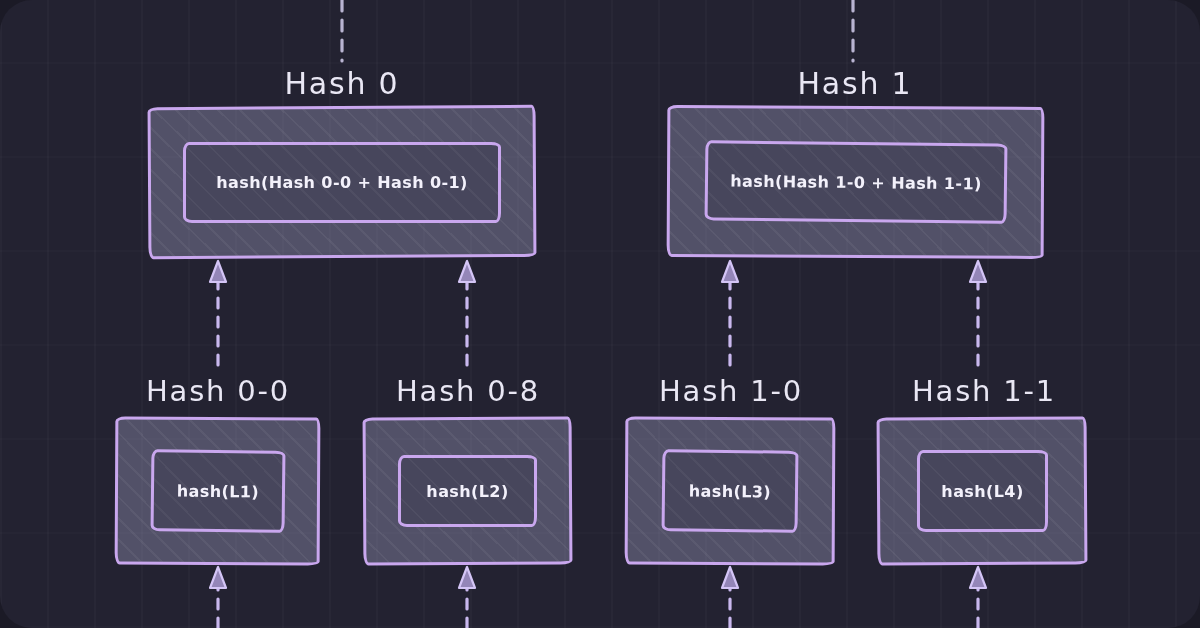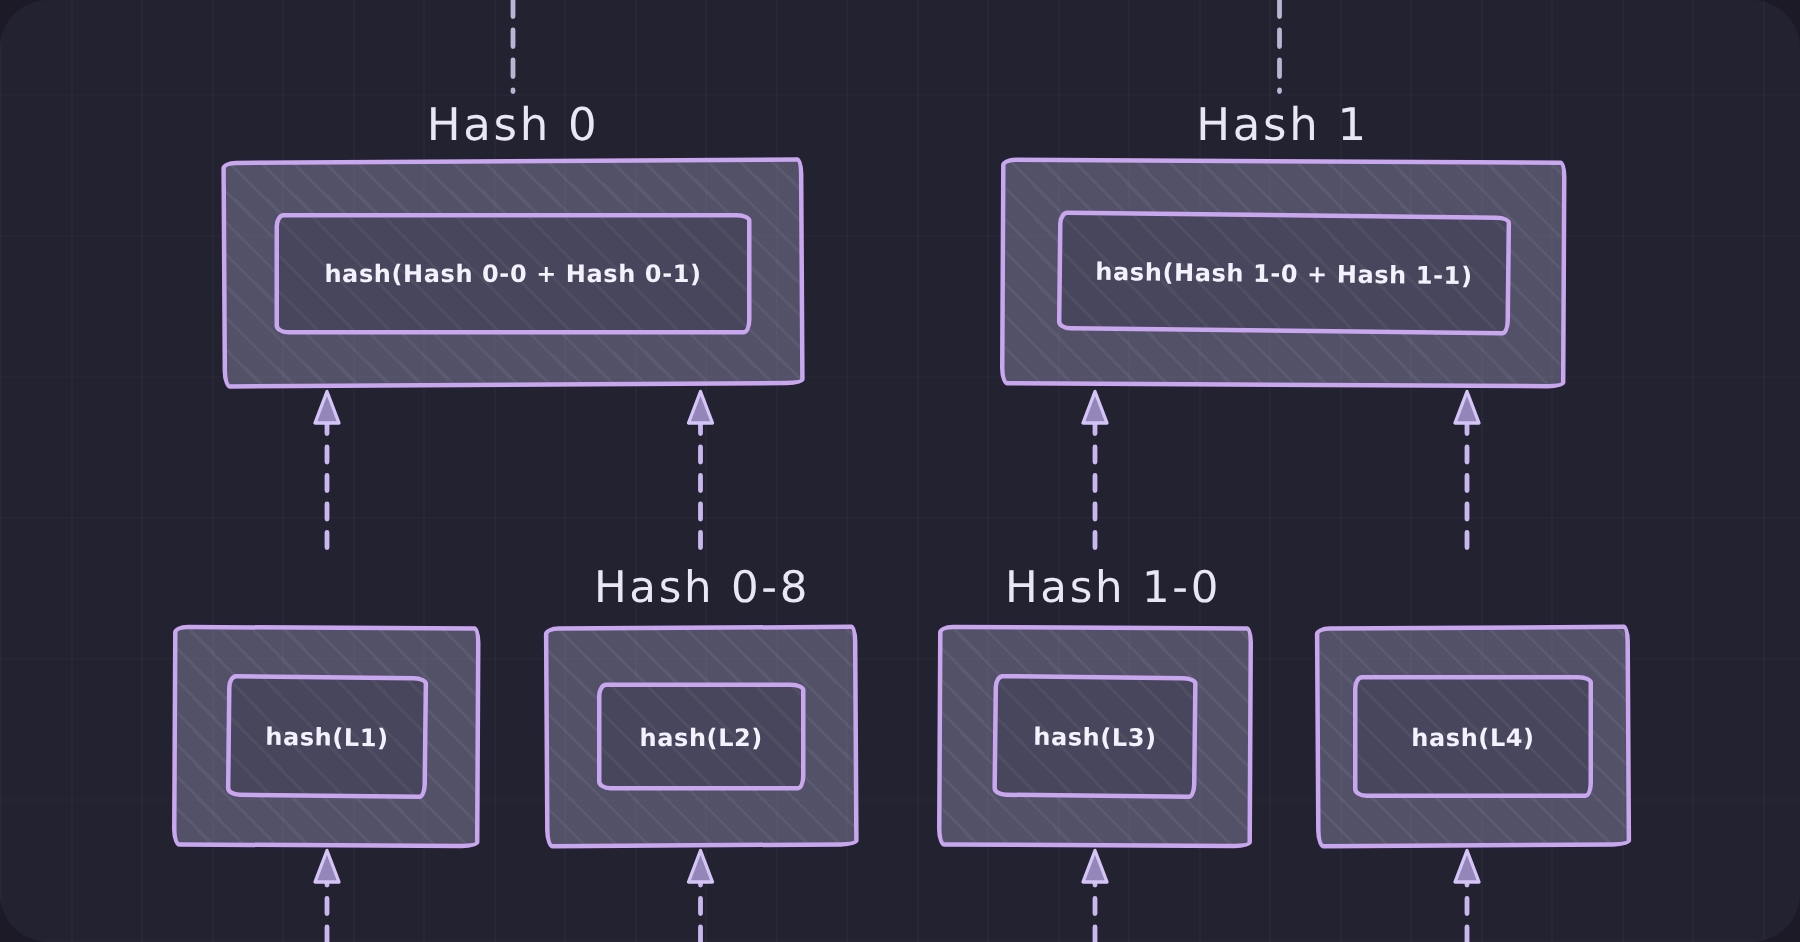--- a/index.html
+++ b/index.html
@@ -57,27 +57,27 @@
   #n-hash-0 .inner{width:318px;height:81px;justify-content:center;}
   #n-hash-1   {left:667px;top:106px;width:377px;height:152px;}
   #n-hash-1 .inner{width:302px;height:80px;}
   #n-hash-0-0 {left:115px;top:417px;width:205px;height:148px;}
   #n-hash-0-0 .inner{width:134px;height:82px;}
   #n-hash-0-1 {left:363px;top:417px;width:209px;height:148px;}
   #n-hash-0-1 .inner{width:139px;height:72px;}
   #n-hash-1-0 {left:625px;top:417px;width:210px;height:148px;}
   #n-hash-1-0 .inner{width:136px;height:82px;}
   #n-hash-1-1 {left:877px;top:417px;width:210px;height:148px;}
-  #n-hash-1-1 .inner{width:160px;height:82px;}
+  #n-hash-1-1 .inner{width:131px;height:82px;}
   
   #t-hash-0   {left:342px;top:66px;}
   #t-hash-1   {left:855px;top:66px;text-align:center;}
   #t-hash-0-0 {left:218px;top:374px;}
   #t-hash-0-1 {left:468px;top:374px;}
-  #t-hash-1-0 {left:731px;top:374px;margin-left:11px;}
+  #t-hash-1-0 {left:731px;top:374px;}
   #t-hash-1-1 {left:984px;top:374px;}
 </style>
 </head>
 <body>
 
 <div class="canvas">
 
   <svg class="arrows" width="1200" height="628" viewBox="0 0 1200 628">
     <g stroke="#b9b4d2" stroke-width="3.2" stroke-dasharray="11 9" stroke-linecap="round" fill="none">
       <line x1="342" y1="0" x2="342" y2="61"></line>
@@ -100,22 +100,24 @@
       <path d="M978 261 L970 282 L986 282 Z"></path>
       <path d="M218 567 L210 588 L226 588 Z"></path>
       <path d="M467 567 L459 588 L475 588 Z"></path>
       <path d="M730 567 L722 588 L738 588 Z"></path>
       <path d="M978 567 L970 588 L986 588 Z"></path>
     </g>
   </svg>
 
   <div class="node-title title-top" id="t-hash-0">Hash 0</div>
   <div class="node-title title-top" id="t-hash-1">Hash 1</div>
+  <div class="node-title title-leaf" id="t-hash-0-0">Hash 0-0</div>
   <div class="node-title title-leaf" id="t-hash-0-1">Hash 0-8</div>
   <div class="node-title title-leaf" id="t-hash-1-0">Hash 1-0</div>
+  <div class="node-title title-leaf" id="t-hash-1-1">Hash 1-1</div>
 
   <div class="node tilt-a" id="n-hash-0">
     <div class="inner">
       <span class="formula">hash(Hash 0-0 + Hash 0-1)</span>
     </div>
   </div>
   <div class="node tilt-b" id="n-hash-1">
     <div class="inner">
       <span class="formula">hash(Hash 1-0 + Hash 1-1)</span>
     </div>

